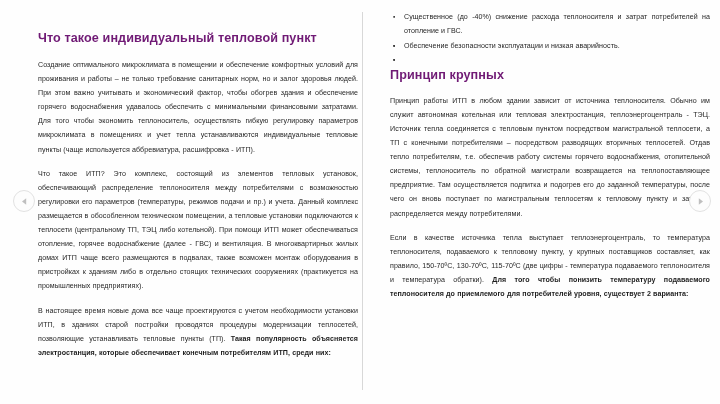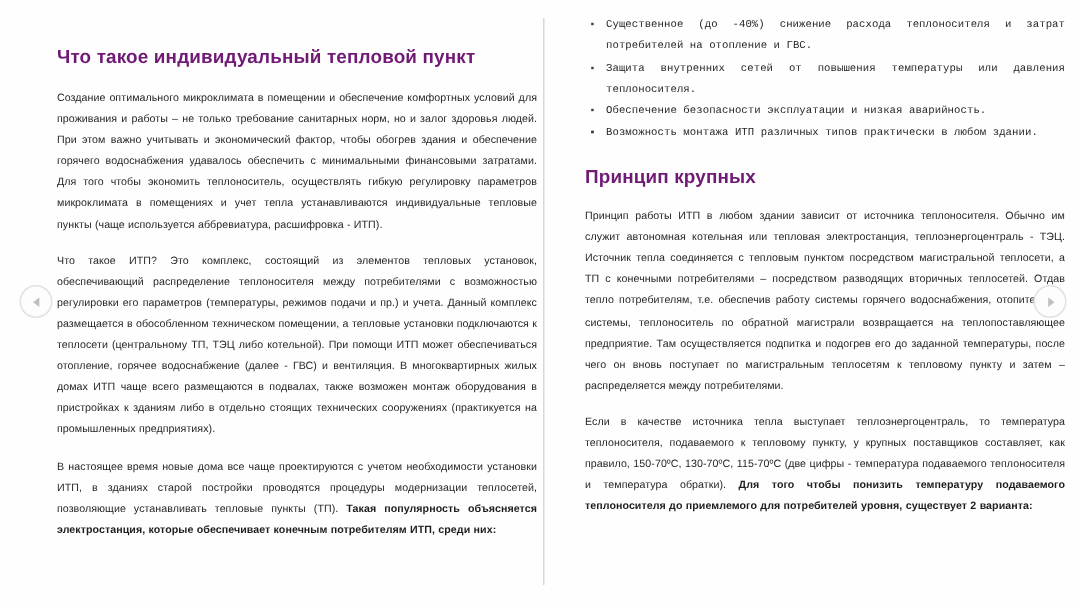--- a/index.html
+++ b/index.html
@@ -77,21 +77,20 @@
   }
   p.doc-p:last-child { margin-bottom: 0; }
 
   b, strong { font-weight: bold; color: #1d1d1d; }
 
   
   ul.doc-list {
     list-style: none;
     margin: 0 0 4px 0;
     padding: 0;
-    font-family: Liberation Mono, monospace;
   }
   ul.doc-list li {
     position: relative;
     font-size: 7.1px;
     line-height: 14.1px;
     margin: 0 0 0.5px 0;
     padding-left: 14px;
     text-align: justify;
     color: #262626;
     letter-spacing: 0.04px;
@@ -148,32 +147,30 @@
   <div class="col col-right">
     <div class="col-inner">
 
       <ul class="doc-list">
         <li>
           <span class="bullet">▪</span>
           <span>Существенное (до -40%) снижение расхода теплоносителя и затрат потребителей на отопление и ГВС.</span>
         </li>
         <li>
           <span class="bullet">▪</span>
-          <span>Защита внутренних сетей от повышения температуры или давления теплоносителя.</span>
         </li>
         <li>
           <span class="bullet">▪</span>
           <span>Обеспечение безопасности эксплуатации и низкая аварийность.</span>
         </li>
         <li>
           <span class="bullet">▪</span>
         </li>
         <li>
           <span class="bullet">▪</span>
-          <span>Возможность монтажа ИТП различных типов практически в любом здании.</span>
         </li>
       </ul>
 
       <h2 class="doc-heading">Принцип крупных</h2>
 
       <p class="doc-p">Принцип работы ИТП в любом здании зависит от источника теплоносителя. Обычно им служит автономная котельная или тепловая электростанция, теплоэнергоцентраль - ТЭЦ. Источник тепла соединяется с тепловым пунктом посредством магистральной теплосети, а ТП с конечными потребителями – посредством разводящих вторичных теплосетей. Отдав тепло потребителям, т.е. обеспечив работу системы горячего водоснабжения, отопительной системы, теплоноситель по обратной магистрали возвращается на теплопоставляющее предприятие. Там осуществляется подпитка и подогрев его до заданной температуры, после чего он вновь поступает по магистральным теплосетям к тепловому пункту и затем – распределяется между потребителями.</p>
 
       <p class="doc-p"><span>Если в качестве источника тепла выступает теплоэнергоцентраль, то температура теплоносителя, подаваемого к тепловому пункту, у крупных поставщиков составляет, как правило, 150-70ºС, 130-70ºС, 115-70ºС (две цифры -  температура подаваемого теплоносителя и температура обратки). </span><b>Для того чтобы понизить температуру подаваемого теплоносителя до приемлемого для потребителей уровня, существует 2 варианта:</b></p>
 
     </div>

